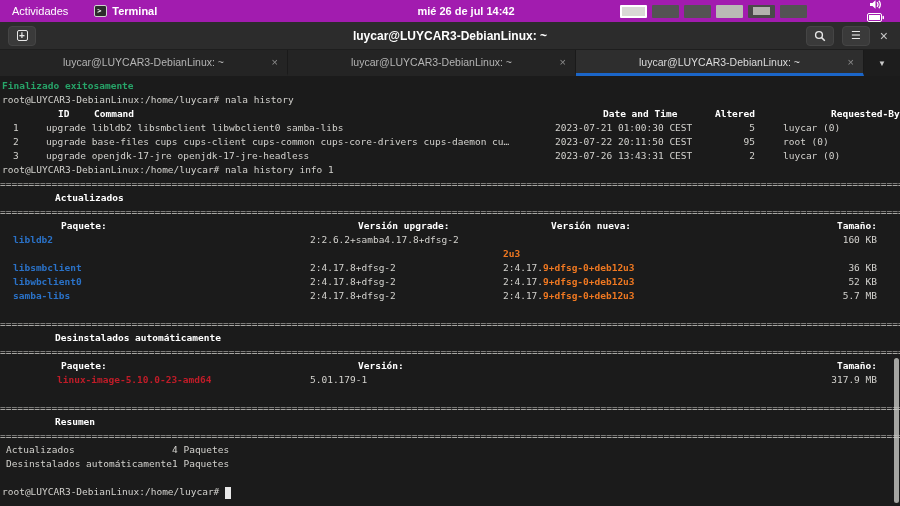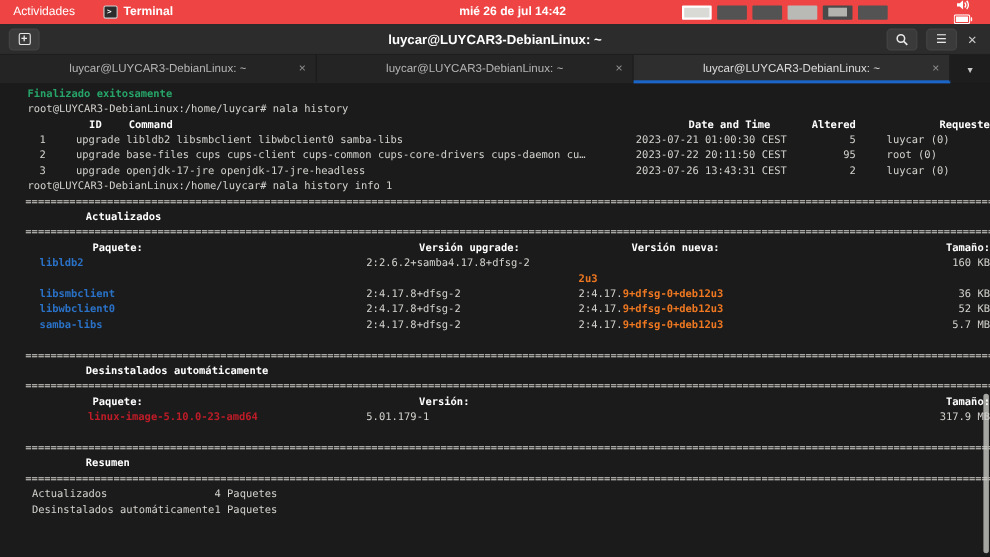--- a/index.html
+++ b/index.html
@@ -1,20 +1,20 @@
 <!DOCTYPE html>
 <html><head>
 <meta charset="utf-8">
 <style>
   * { margin:0; padding:0; box-sizing:border-box; }
   html,body { width:900px; height:506px; overflow:hidden; background:#1b1b1b;
               font-family:"Liberation Sans", sans-serif; }
 
   
-  #topbar { position:absolute; left:0; top:0; width:900px; height:22px; background:#ef4444;
+  #topbar { position:absolute; left:0; top:0; width:900px; height:22px; background:#a21caf;
             display:flex; align-items:center; color:#fff; font-size:11px; }
   #activities { padding:0 12px; height:100%; display:flex; align-items:center; }
   #focused-app { display:flex; align-items:center; gap:5px; margin-left:14px; font-weight:bold; }
   .term-glyph { width:13px; height:12px; background:#2c2c2c; border:1px solid #cfcfcf; border-radius:2px;
                 color:#fff; font-size:7px; line-height:10px; padding-left:2px;
                 font-family:"DejaVu Sans Mono", monospace; }
   #clock { position:absolute; left:0; right:0; text-align:center; font-weight:bold; pointer-events:none;padding-left:32px; }
   #tb-right { margin-left:auto; display:flex; align-items:center; gap:6px; padding-right:8px; }
   #workspaces { display:flex; gap:5px; margin-right:46px; }
   .wsbox { width:27px; height:13px; border-radius:1px; }
@@ -47,21 +47,21 @@
   .tab .tab-label { color:#b4b4b4; font-size:10.5px; }
   .tab.active { background:#2e2e2e; border-bottom:3px solid #1b66c9; }
   .tab.active .tab-label { color:#dcdcdc; }
   .tab .tab-close { position:absolute; right:9px; color:#8d8d8d; font-size:11px; }
   #tab-dd { width:36px; display:flex; align-items:center; justify-content:center;
             color:#c9c9c9; font-size:8px; }
 
   
   #term { position:absolute; left:0; top:76px; width:900px; height:430px; background:#1b1b1b;
           padding-top:3px; font-family:"DejaVu Sans Mono", monospace; font-size:9.5px;
-          color:#d3d2ce; overflow:hidden;padding-left:23px; }
+          color:#d3d2ce; overflow:hidden; }
   .tline { position:relative; height:14px; line-height:14px; width:100%; overflow:hidden;
            white-space:pre; }
   .seg { position:absolute; top:0; white-space:pre; display:inline-block; }
   .seg.ra { transform:translateX(-100%); }
   .w  { color:#ffffff;margin-left:48px; }
   .b  { font-weight:bold; }
   .g  { color:#27a569; }
   .bl { color:#2a72c8; font-weight:bold; }
   .o  { color:#ef7821; font-weight:bold; }
   .r  { color:#c01c28; font-weight:bold;margin-left:44px; }
@@ -174,13 +174,14 @@
     <div class="tline sepline">================================================================================================================================================================</div>
     <div class="tline"><span class="seg" style="left: 13px;"><span class="w b">Paquete:</span></span><span class="seg" style="left: 310px;"><span class="w b">Versión:</span></span><span class="seg ra" style="left: 877px;"><span class="w b">Tamaño:</span></span></div>
     <div class="tline"><span class="seg" style="left: 13px;"><span class="r">linux-image-5.10.0-23-amd64</span></span><span class="seg" style="left: 310px;"><span>5.01.179-1</span></span><span class="seg ra" style="left: 877px;"><span>317.9 MB</span></span></div>
     <div class="tline"></div>
     <div class="tline sepline">================================================================================================================================================================</div>
     <div class="tline"><span class="seg" style="left: 7px;"><span class="w b">Resumen</span></span></div>
     <div class="tline sepline">================================================================================================================================================================</div>
     <div class="tline"><span class="seg" style="left: 6px;"><span>Actualizados</span></span><span class="seg" style="left: 172px;"><span>4 Paquetes</span></span></div>
     <div class="tline"><span class="seg" style="left: 6px;"><span>Desinstalados automáticamente</span></span><span class="seg" style="left: 172px;"><span>1 Paquetes</span></span></div>
     <div class="tline"></div>
+    <div class="tline"><span class="seg" style="left: 2px;"><span>root@LUYCAR3-DebianLinux:/home/luycar# </span><span class="cur"> </span></span></div>
   </div>
 
 </body></html>

